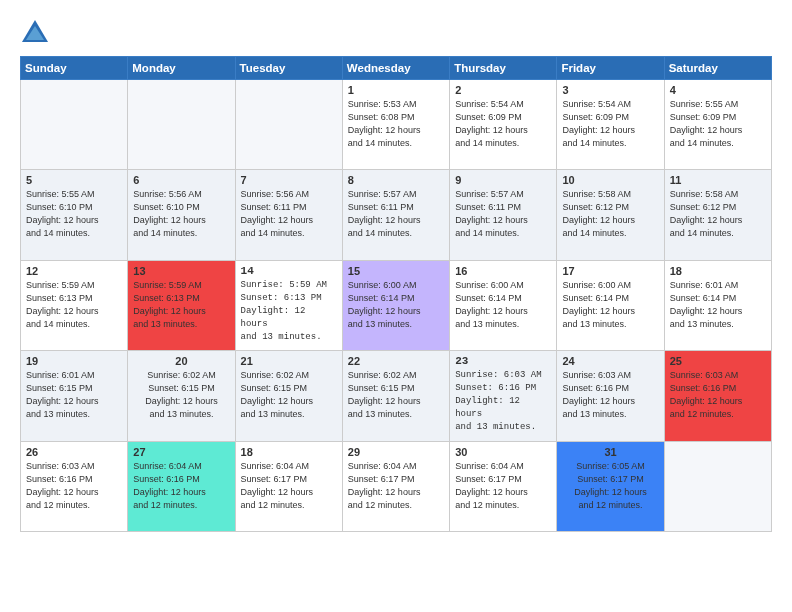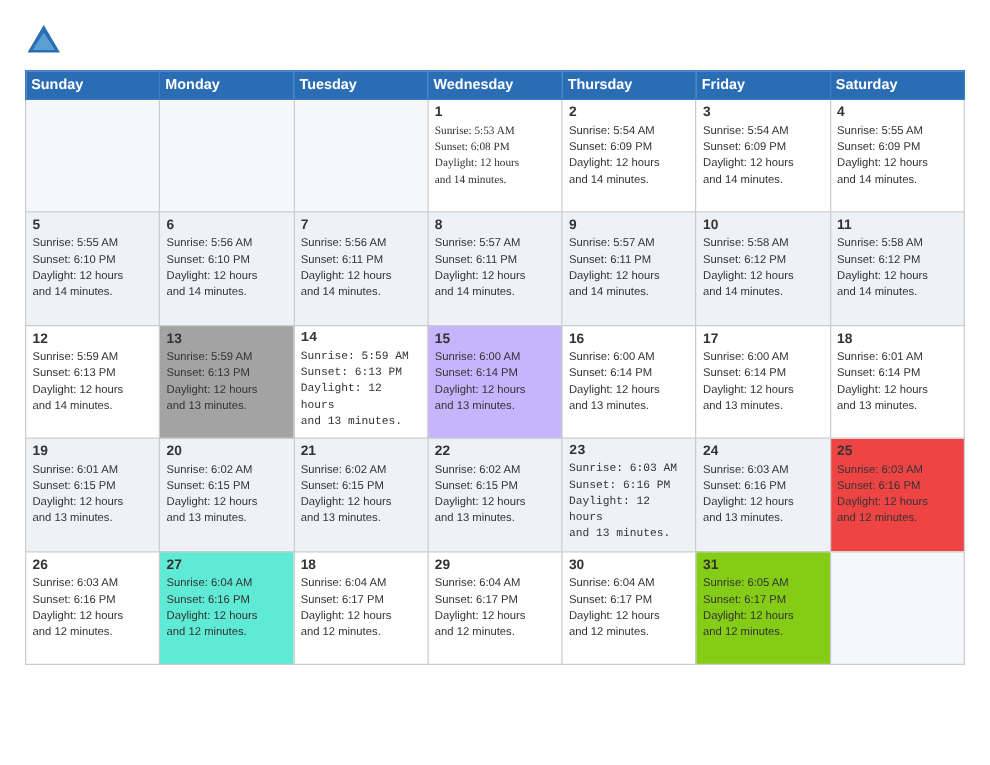--- a/index.html
+++ b/index.html
@@ -128,21 +128,21 @@
           <th>Saturday</th>
         </tr>
     </thead>
     <tbody id="calendar-body">
     <tr>
           <td class="empty-cell" style="background-color: rgb(245, 247, 250);"></td>
           <td class="empty-cell" style="background-color: rgb(245, 247, 250);"></td>
           <td class="empty-cell" style="background-color: rgb(245, 247, 250);"></td>
           <td style="background-color: rgb(255, 255, 255);">
             <span class="day-num">1</span>
-            <div class="day-info" style="white-space: pre-line; font-family: Liberation Serif, serif;">Sunrise: 5:53 AM
+            <div class="day-info" style="white-space: pre-line;">Sunrise: 5:53 AM
 Sunset: 6:08 PM
 Daylight: 12 hours
 and 14 minutes.</div>
           </td>
           <td style="background-color: rgb(255, 255, 255);">
             <span class="day-num">2</span>
             <div class="day-info" style="white-space: pre-line;">Sunrise: 5:54 AM
 Sunset: 6:09 PM
 Daylight: 12 hours
 and 14 minutes.</div>
@@ -214,21 +214,21 @@
           </td>
         </tr>
         <tr>
           <td style="background-color: rgb(255, 255, 255);">
             <span class="day-num">12</span>
             <div class="day-info" style="white-space: pre-line;">Sunrise: 5:59 AM
 Sunset: 6:13 PM
 Daylight: 12 hours
 and 14 minutes.</div>
           </td>
-          <td style="background-color: #a3a3a3;">
+          <td style="background-color: #ef4444;">
             <span class="day-num">13</span>
             <div class="day-info" style="white-space: pre-line;">Sunrise: 5:59 AM
 Sunset: 6:13 PM
 Daylight: 12 hours
 and 13 minutes.</div>
           </td>
           <td style="background-color: rgb(255, 255, 255); font-family: Liberation Mono, monospace;">
             <span class="day-num">14</span>
             <div class="day-info" style="white-space: pre-line;">Sunrise: 5:59 AM
 Sunset: 6:13 PM
@@ -265,21 +265,21 @@
           </td>
         </tr>
         <tr>
           <td style="background-color: rgb(238, 242, 247);">
             <span class="day-num">19</span>
             <div class="day-info" style="white-space: pre-line;">Sunrise: 6:01 AM
 Sunset: 6:15 PM
 Daylight: 12 hours
 and 13 minutes.</div>
           </td>
-          <td style="background-color: rgb(238, 242, 247);">
+          <td style="background-color: rgb(238, 242, 247); text-align: center;">
             <span class="day-num">20</span>
             <div class="day-info" style="white-space: pre-line;">Sunrise: 6:02 AM
 Sunset: 6:15 PM
 Daylight: 12 hours
 and 13 minutes.</div>
           </td>
           <td style="background-color: rgb(238, 242, 247);">
             <span class="day-num">21</span>
             <div class="day-info" style="white-space: pre-line;">Sunrise: 6:02 AM
 Sunset: 6:15 PM
@@ -344,21 +344,21 @@
 Daylight: 12 hours
 and 12 minutes.</div>
           </td>
           <td style="background-color: rgb(255, 255, 255);">
             <span class="day-num">30</span>
             <div class="day-info" style="white-space: pre-line;">Sunrise: 6:04 AM
 Sunset: 6:17 PM
 Daylight: 12 hours
 and 12 minutes.</div>
           </td>
-          <td style="background-color: #84cc16;">
+          <td style="background-color: #3b82f6; text-align: center;">
             <span class="day-num">31</span>
             <div class="day-info" style="white-space: pre-line;">Sunrise: 6:05 AM
 Sunset: 6:17 PM
 Daylight: 12 hours
 and 12 minutes.</div>
           </td>
           <td class="empty-cell" style="background-color: rgb(245, 247, 250);"></td>
         </tr>
       </tbody>
   </table>

